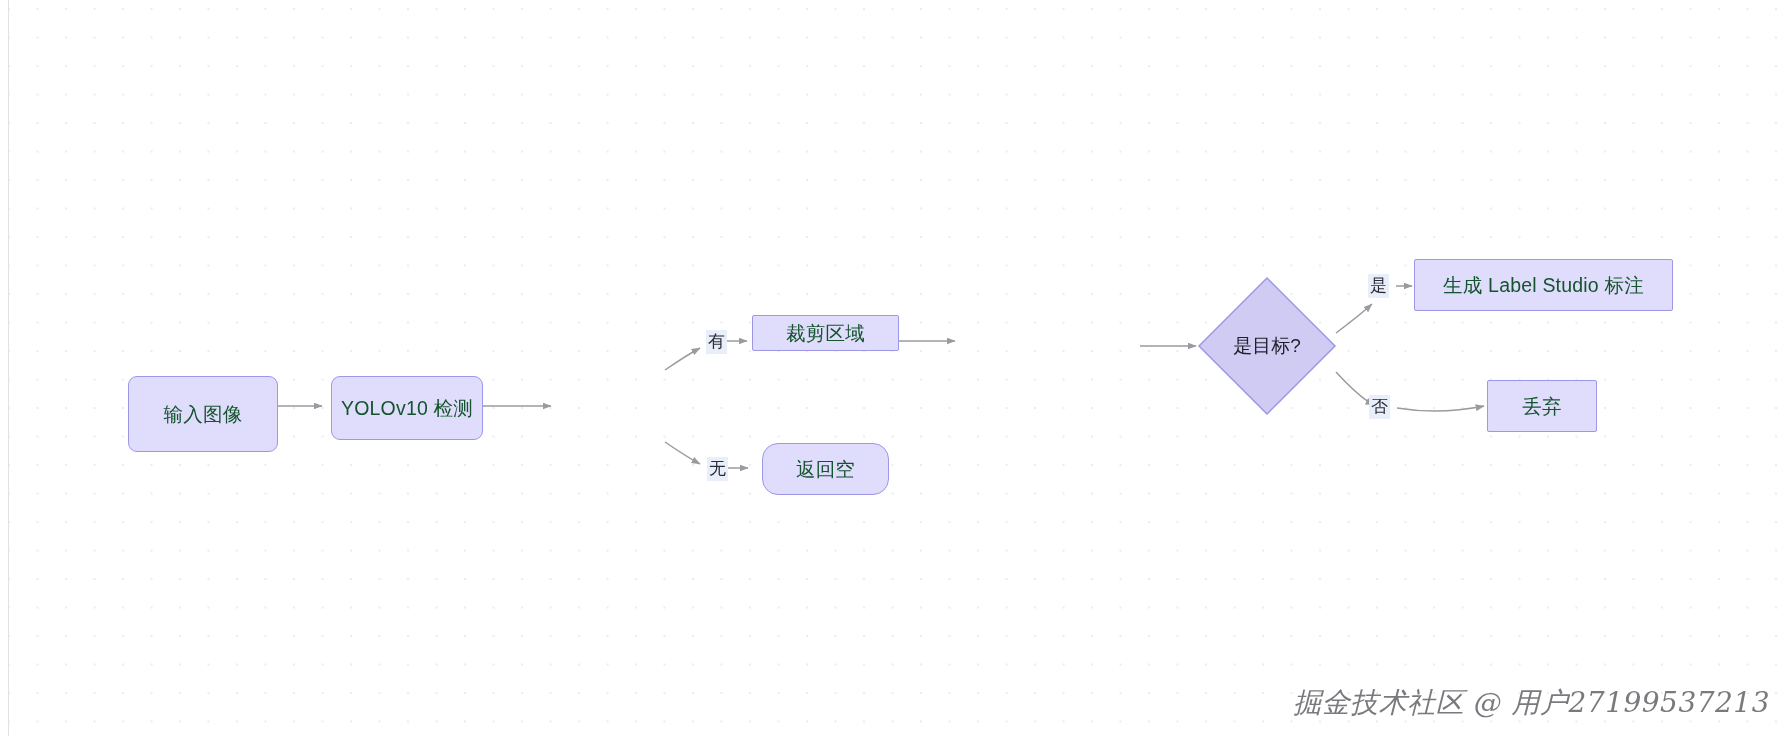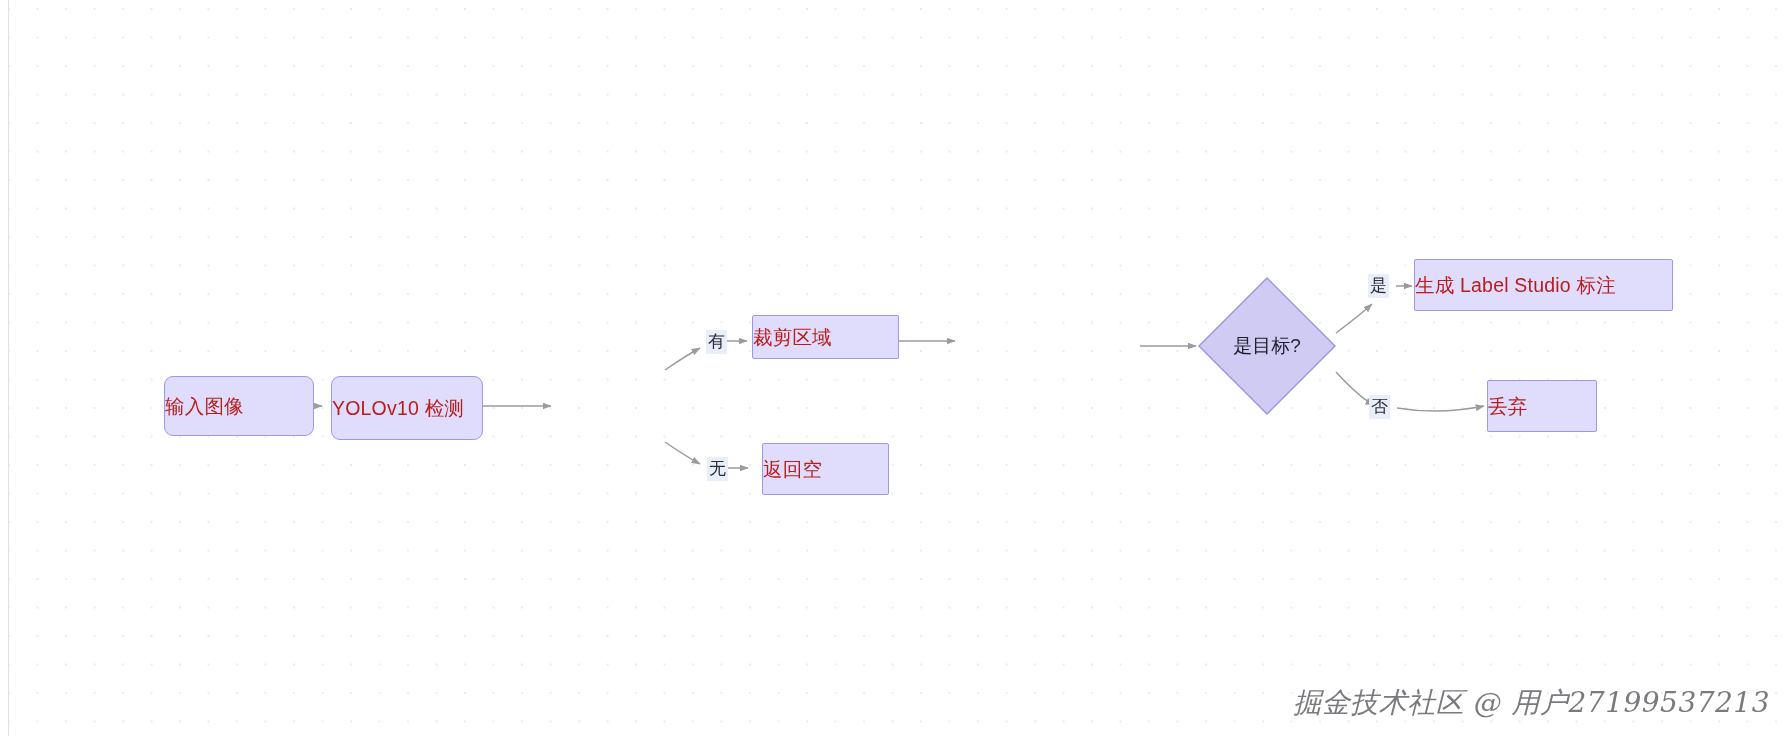--- a/index.html
+++ b/index.html
@@ -37,22 +37,22 @@
     height: 736px;
     pointer-events: none;
   }
   .node {
     position: absolute;
     box-sizing: border-box;
     background: #dfddfb;
     border: 1.4px solid #9d97e8;
     display: flex;
     align-items: center;
-    justify-content: flex-start;
-    color: #b91c1c;
+    justify-content: center;
+    color: #14532d;
     font-size: 19.5px;
     line-height: 1.25;
     letter-spacing: 0.2px;
     white-space: nowrap;
   }
   .node.rounded { border-radius: 9px; }
   .node.sharp   { border-radius: 2px; }
 
   .diamond-wrap {
     position: absolute;
@@ -121,34 +121,34 @@
       <path d="M725,468 L748,468"></path>
       <path d="M899,341 L955,341"></path>
       <path d="M1140,346 L1196,346"></path>
       <path d="M1336,333 Q1360,315 1372,304"></path>
       <path d="M1396,286 L1412,286"></path>
       <path d="M1336,372 Q1360,398 1374,405"></path>
       <path d="M1397,408 Q1440,415 1484,406"></path>
     </g>
   </svg>
 
-  <div class="node rounded" style="left:128px; top:376px; width:150px; height:60px;margin-left:36px;">
+  <div class="node rounded" style="left:128px; top:376px; width:150px; height:76px;">
     <span>输入图像</span>
   </div>
 
   <div class="node rounded" style="left:331px; top:376px; width:152px; height:64px;">
     <span>YOLOv10 检测</span>
   </div>
 
 
-  <div class="node sharp" style="left:752px; top:315px; width:147px; height:44px;">
+  <div class="node sharp" style="left:752px; top:315px; width:147px; height:36px;">
     <span>裁剪区域</span>
   </div>
 
-  <div class="node sharp" style="left:762px; top:443px; width:127px; height:52px;">
+  <div class="node sharp" style="left:762px; top:443px; width:127px; height:52px;border-radius:16px;">
     <span>返回空</span>
   </div>
 
 
   <div class="diamond-wrap" style="left:1197px; top:276px; width:140px; height:140px;">
     <svg class="diamond-shape" viewBox="0 0 140 140" preserveAspectRatio="none">
       <polygon points="70,2 138,70 70,138 2,70" fill="#cfcbf3" stroke="#9d97e8" stroke-width="1.5"></polygon>
     </svg>
     <div class="diamond-label">是目标?</div>
   </div>

